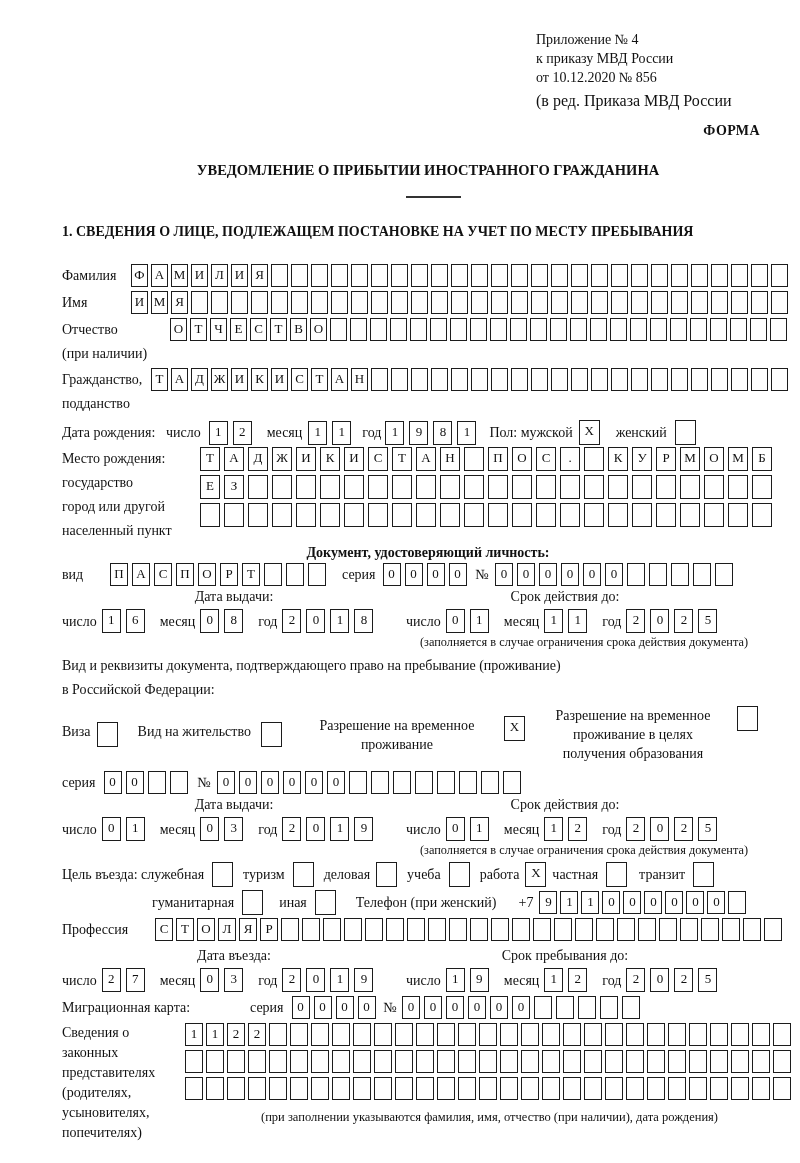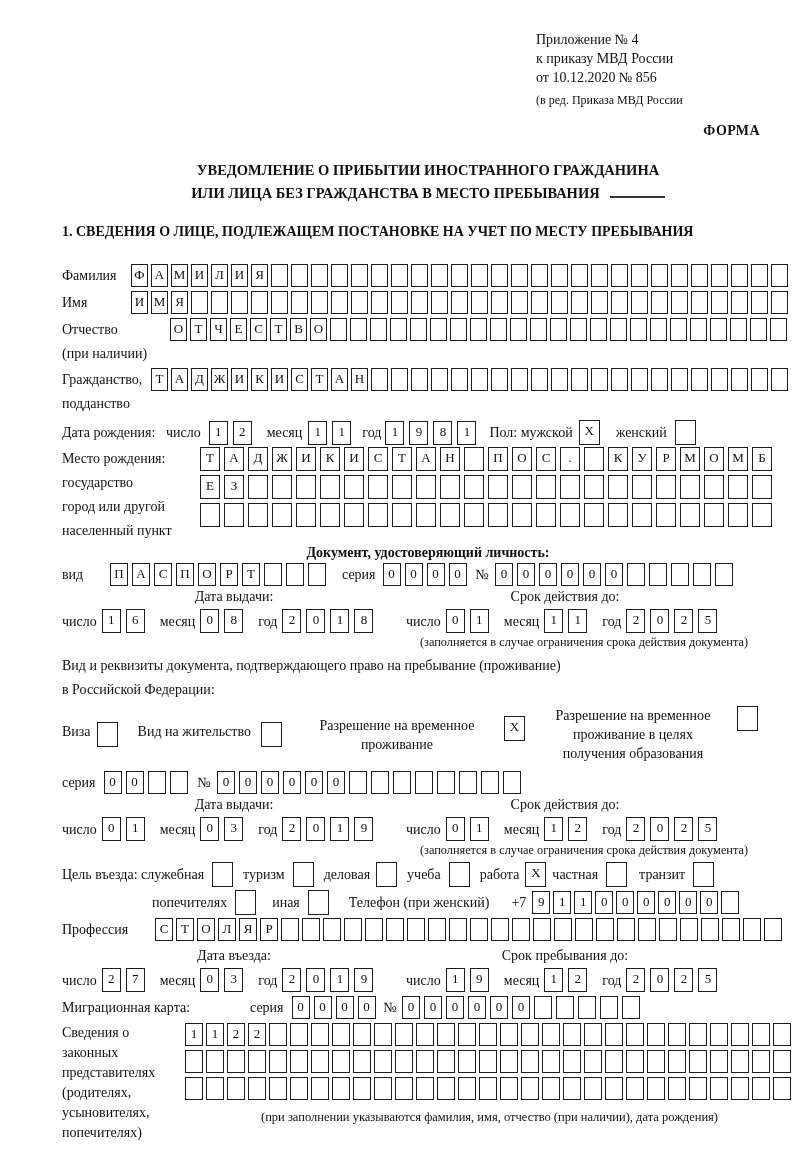--- a/index.html
+++ b/index.html
@@ -1,20 +1,20 @@
 <!DOCTYPE html>
 <html><head>
 <meta charset="utf-8">
 <style>
   html,body{margin:0;padding:0;background:#fff;}
   .page{width:800px;height:1163px;box-sizing:border-box;padding:30px 6px 0 62px;
         font-family:"Liberation Serif","DejaVu Serif",serif;font-size:14px;color:#111;
         background:#fff;overflow:hidden;position:relative;}
   .hdr{width:228px;margin-left:auto;margin-right:30px;line-height:19px;}
-  .hdr .small{font-size:12px;line-height:17px;}
+  .hdr .small{font-size:16px;line-height:17px;}
   .hdr .gap{margin-top:5px;}
   .forma{text-align:right;margin:14px 34px 0 0;font-weight:bold;letter-spacing:.4px;}
   .title{text-align:center;font-weight:bold;margin-top:20px;line-height:22px;font-size:14.5px;}
   .blank{display:inline-block;width:55px;height:15px;border-bottom:2.5px solid #333;margin-left:10px;}
   .sect{font-weight:bold;margin-top:20px;}
 
   .row{display:flex;align-items:flex-start;}
   .ac{align-items:center;}
   .mt2{margin-top:2px}.mt3{margin-top:3px}.mt4{margin-top:4px}.mt6{margin-top:6px}
   .mt8{margin-top:8px}.mt24{margin-top:24px}
@@ -61,21 +61,21 @@
     <div>Приложение № 4</div>
     <div>к приказу МВД России</div>
     <div>от 10.12.2020 № 856</div>
     <div class="small gap">(в ред. Приказа МВД России</div>
   </div>
 
   <div class="forma">ФОРМА</div>
 
   <div class="title">
     <div>УВЕДОМЛЕНИЕ О ПРИБЫТИИ ИНОСТРАННОГО ГРАЖДАНИНА</div>
-    <div><span>ИЛИ ЛИЦА БЕЗ ГРАЖДАНСТВА В МЕСТО ПРЕБЫВАНИЯ</span><span class="blank"></span></div>
+    <div><span class="blank"></span></div>
   </div>
 
   <div class="sect">1. СВЕДЕНИЯ О ЛИЦЕ, ПОДЛЕЖАЩЕМ ПОСТАНОВКЕ НА УЧЕТ ПО МЕСТУ ПРЕБЫВАНИЯ</div>
 
   <div class="row mt24">
     <span class="lbl" style="width:69px">Фамилия</span>
     <span class="cells p20">
         <span class="cell">Ф</span>
         <span class="cell">А</span>
         <span class="cell">М</span>
@@ -574,21 +574,21 @@
     <span class="cells cb ml8">
         <span class="cell"></span>
       </span>
     <span class="lbl ml12">транзит</span>
     <span class="cells cb ml8">
         <span class="cell"></span>
       </span>
   </div>
 
   <div class="row mt3 ac" style="padding-left:90px">
-    <span class="lbl">попечителях</span>
+    <span class="lbl">гуманитарная</span>
     <span class="cells cb ml8">
         <span class="cell"></span>
       </span>
     <span class="lbl ml16">иная</span>
     <span class="cells cb ml8">
         <span class="cell"></span>
       </span>
     <span class="lbl ml20">Телефон (при женский)</span>
     <span class="lbl" style="margin:0 6px 0 22px">+7</span>
     <span class="cells p21">

